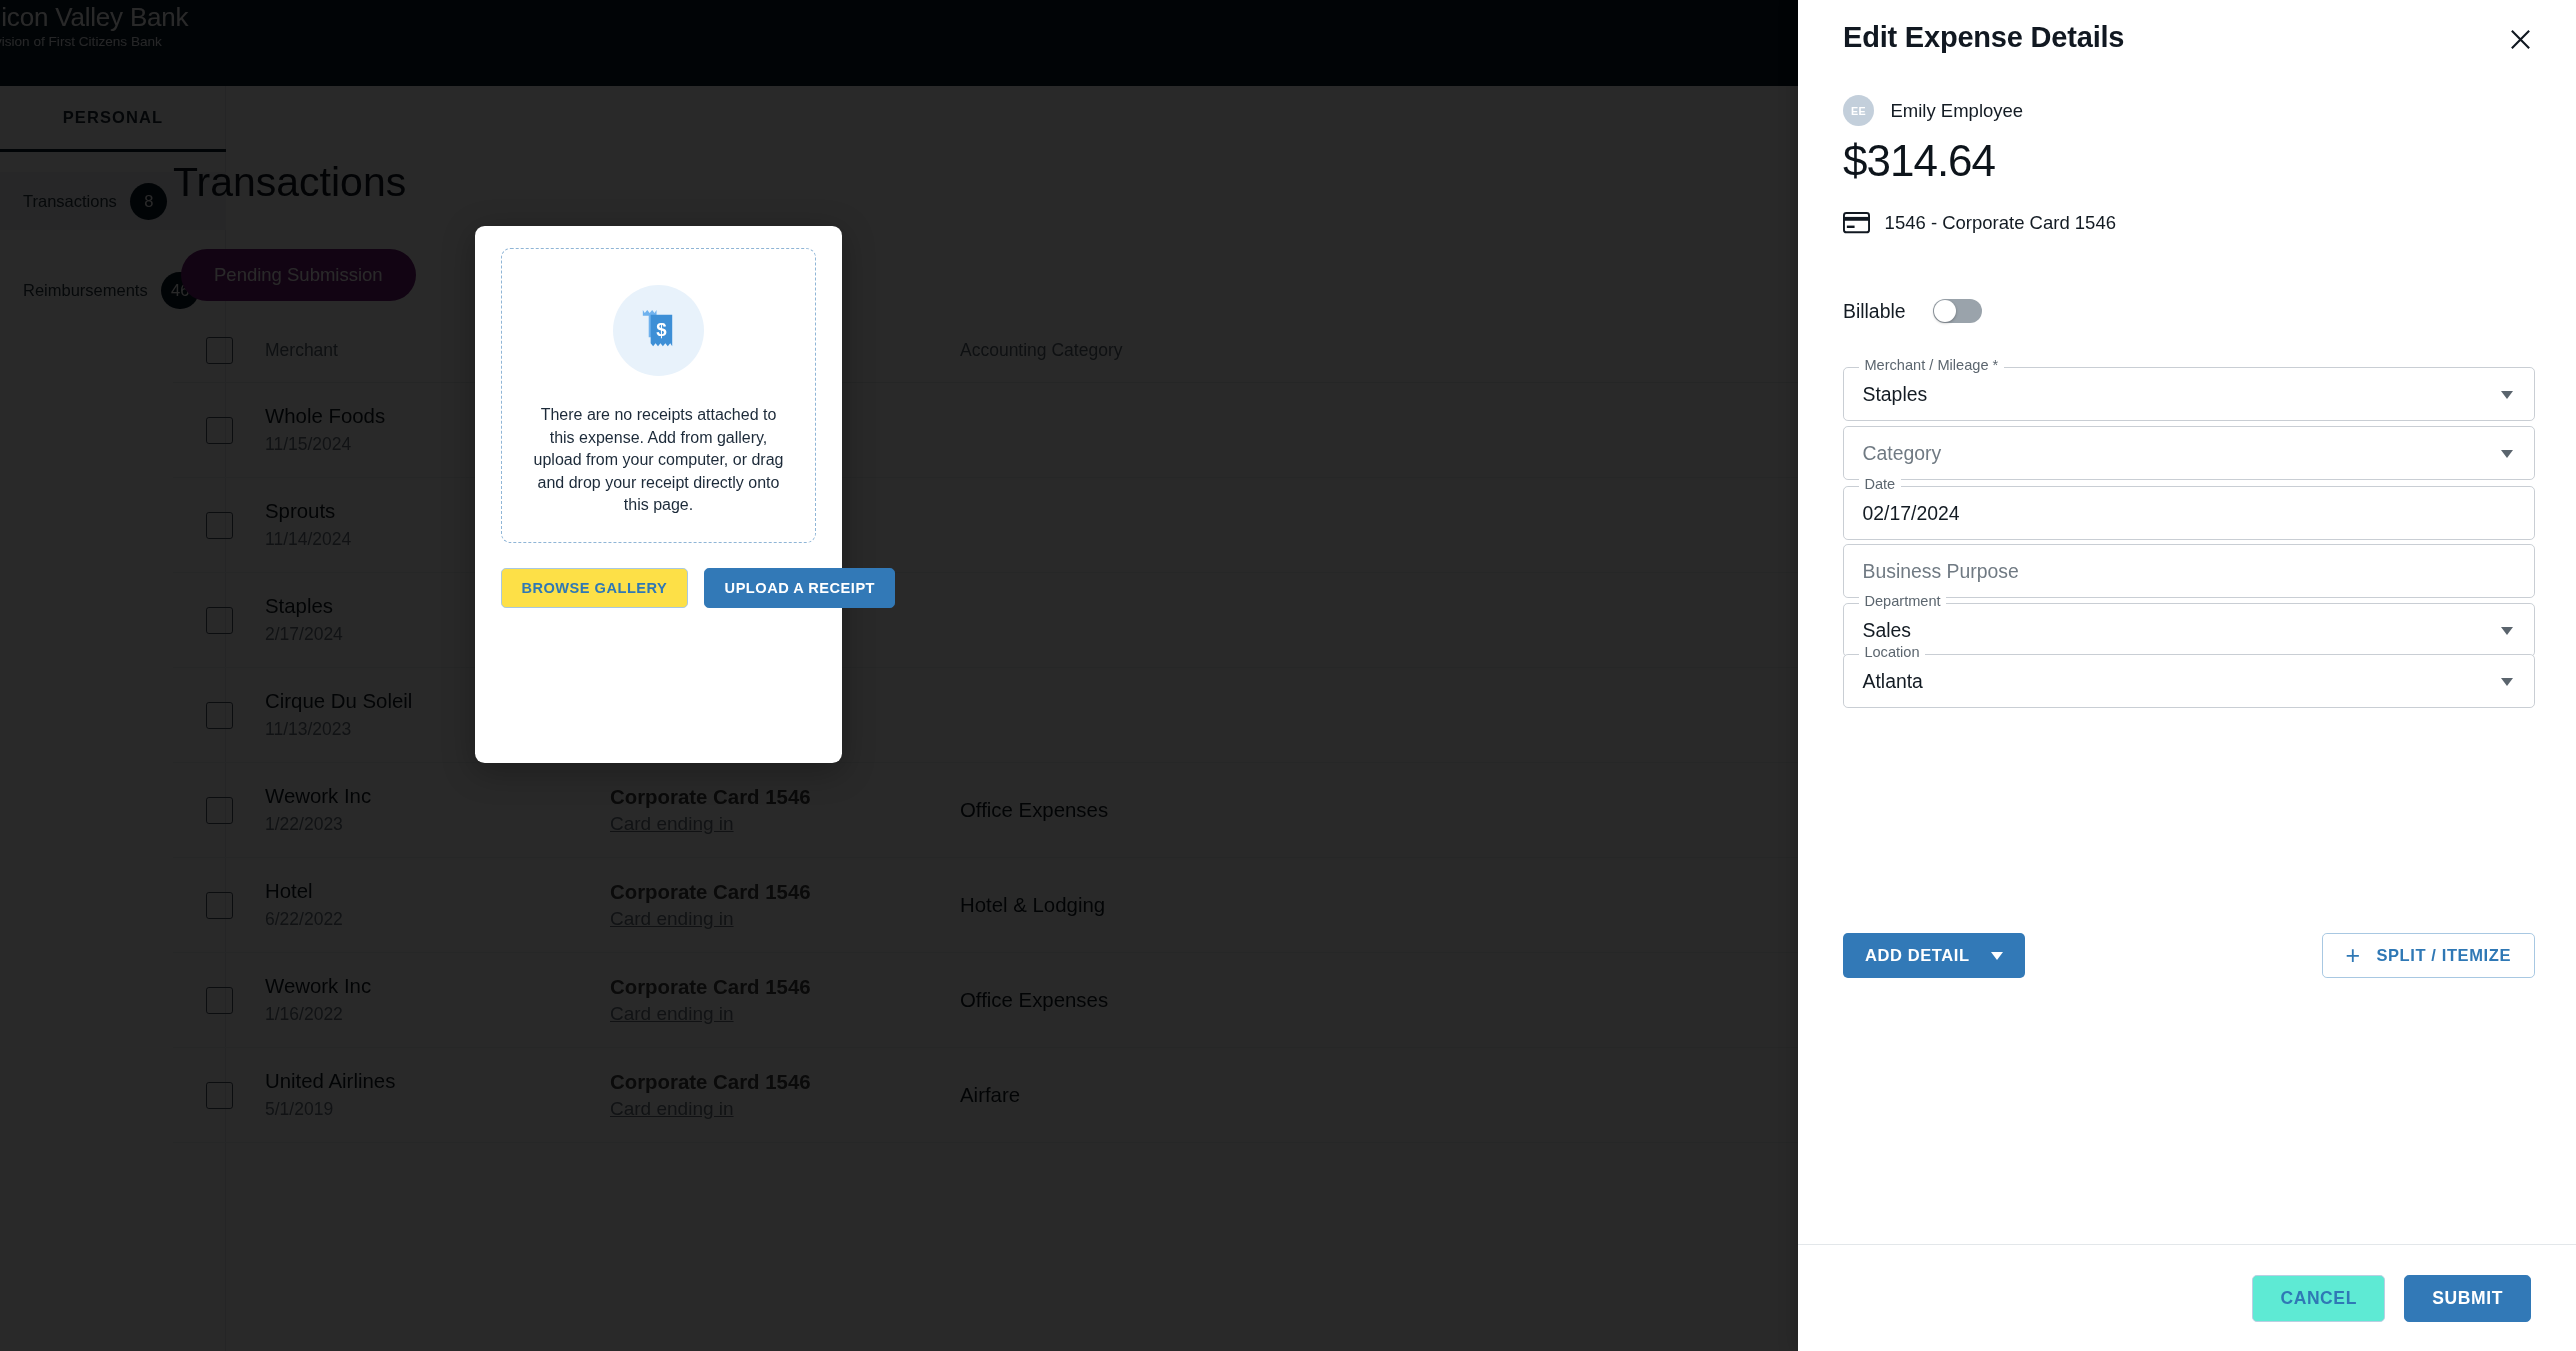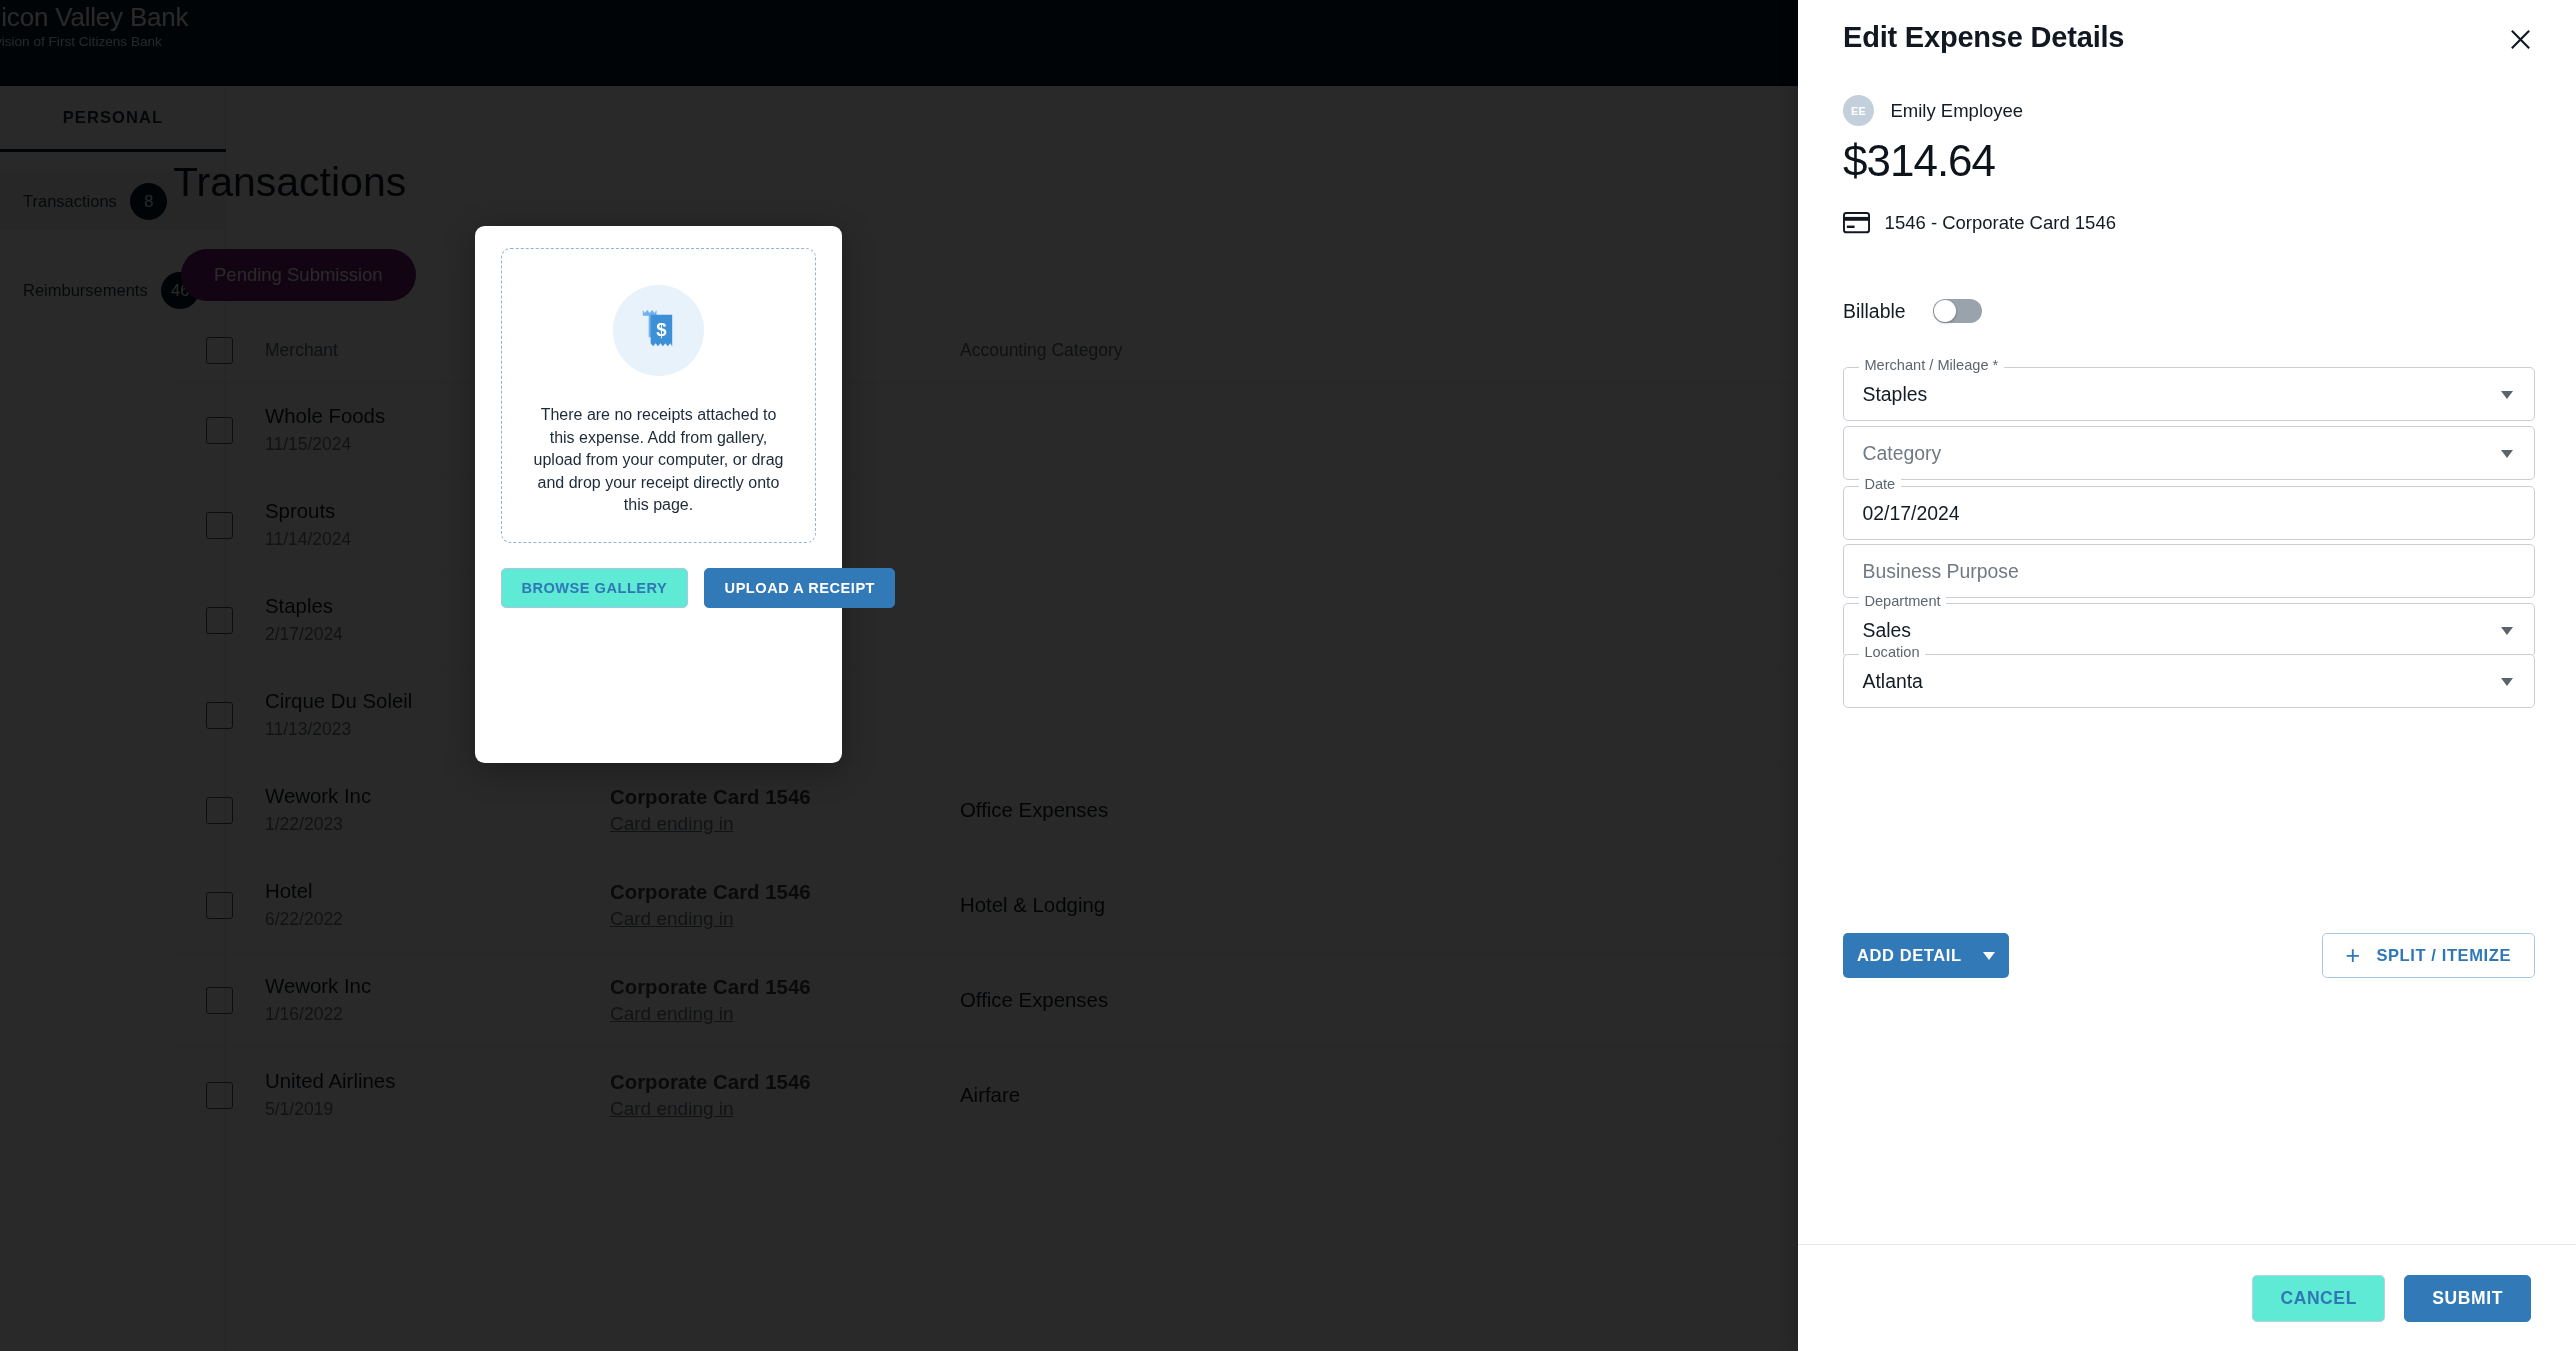--- a/index.html
+++ b/index.html
@@ -94,21 +94,21 @@
   .dz-text {
     margin-top: 28px; width: 261px; text-align: center;
     font-size: 16px; line-height: 22.4px; color: #1c2a39;
   }
   .modal-actions { position: absolute; left: 26px; top: 342px; display: flex; gap: 16.5px; }
   .btn {
     height: 40px; border-radius: 4.9px; font-size: 14.6px; font-weight: 700;
     letter-spacing: 0.5px; display: flex; align-items: center; justify-content: center;
     cursor: pointer; white-space: nowrap;
   }
-  .btn-outline { background: #5eead4; border: 1px solid #a8c8e2; color: #2f78b5; padding: 0 19.4px; }
+  .btn-outline { background: #fde047; border: 1px solid #a8c8e2; color: #2f78b5; padding: 0 19.4px; }
   .btn-primary { background: #3279b7; border: 1px solid #3279b7; color: #ffffff; padding: 0 19.4px; }
 
   
   .panel {
     position: absolute; right: 0; top: 0; width: 778px; height: 1351px;
     background: #ffffff; box-shadow: -2.9px 0 17.5px rgba(0,0,0,0.17);
   }
   .panel-head { position: absolute; left: 45px; top: 21.4px; right: 39px; height: 47px; }
   .panel-title { font-size: 29px; font-weight: 700; color: #111821; letter-spacing: -0.2px; }
   .close-btn {
@@ -151,21 +151,21 @@
   .field .fv.ph { color: #707a83; }
   .caret {
     position: absolute; right: 21.4px; top: 23px;
     width: 0; height: 0; border-left: 6.8px solid transparent; border-right: 6.8px solid transparent;
     border-top: 8.7px solid #5a646d;
   }
 
   .detail-row { position: absolute; left: 45px; top: 933px; width: 692px; height: 45px; }
   .add-detail {
     position: absolute; left: 0; top: 0; height: 45px; background: #3279b7; color: #ffffff;
-    border-radius: 4.9px; display: flex; align-items: center; gap: 21.4px; padding: 0 14px;
+    border-radius: 4.9px; display: flex; align-items: center; gap: 21.4px; padding: 0 22px;
     font-size: 16.5px; font-weight: 700; letter-spacing: 0.6px; cursor: pointer;
   }
   .add-detail .caret2 {
     width: 0; height: 0; border-left: 6.8px solid transparent; border-right: 6.8px solid transparent;
     border-top: 8.7px solid #ffffff;
   }
   .split-btn {
     position: absolute; right: 0; top: 0; height: 45px; border: 1px solid #a8c8e2; border-radius: 4.9px;
     background: #ffffff; color: #2f78b5; display: flex; align-items: center; gap: 15.6px;
     padding: 0 23px; font-size: 16.5px; font-weight: 700; letter-spacing: 0.6px; cursor: pointer;

